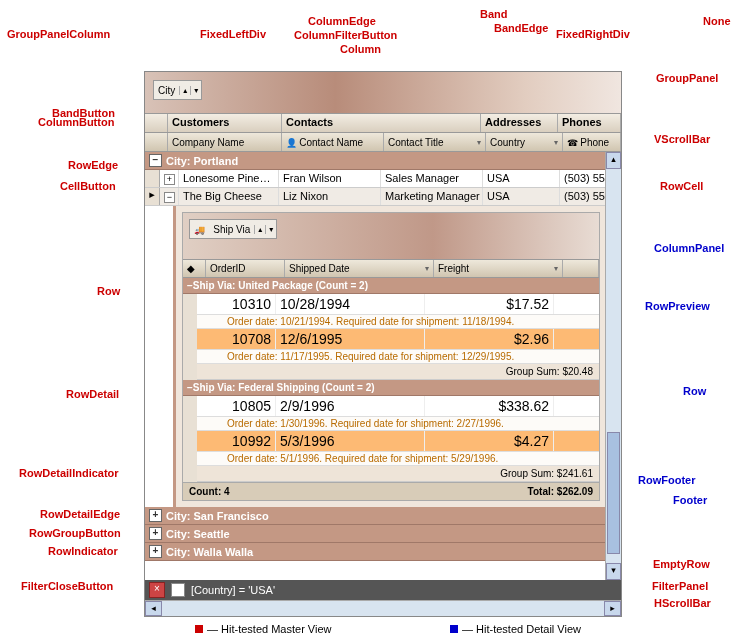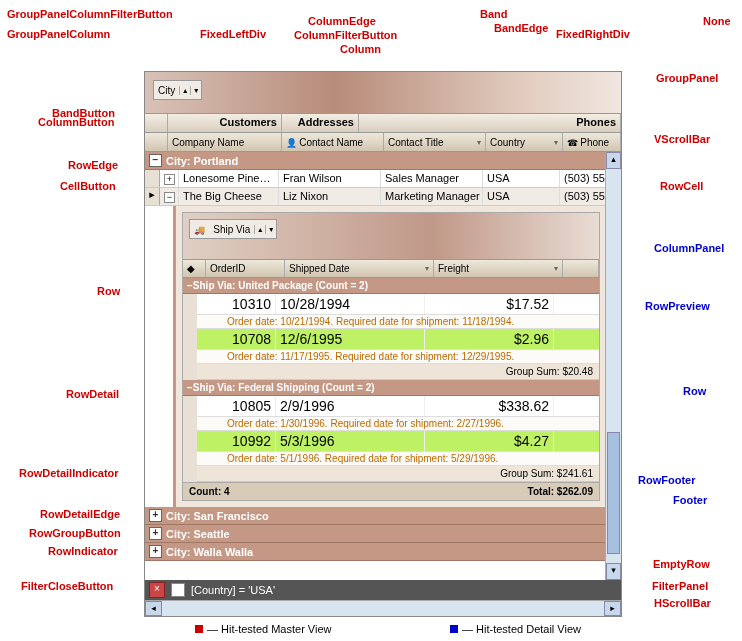--- a/index.html
+++ b/index.html
@@ -61,21 +61,20 @@
   display: flex;
   height: 18px;
   background: linear-gradient(#f3ede3, #d9cfbf);
   border-bottom: 1px solid #999;
 }
 .band-cell {
   border-right: 1px solid #aaa;
   padding: 2px 4px;
   font-weight: bold;
   font-size: 11px;
-  text-align: right;
 }
 .col-row {
   display: flex;
   height: 18px;
   background: linear-gradient(#eee8db, #d0c5b0);
   border-bottom: 1px solid #999;
 }
 .col-cell {
   border-right: 1px solid #aaa;
   padding: 2px 4px;
@@ -205,21 +204,21 @@
   font-size: 10px;
   display: flex;
   align-items: center;
 }
 .detail-data-row {
   display: flex;
   border-bottom: 1px solid #ddd;
   font-size: 14px;
   background: #fff;
 }
-.detail-data-row.alt { background: #bef264; }
+.detail-data-row.alt { background: #fdba74; }
 .detail-data-row .cell {
   border-right: 1px solid #eee;
   padding: 2px 4px;
 }
 .preview-row {
   font-size: 10px;
   color: #b86b00;
   padding: 1px 30px;
   border-bottom: 1px solid #ddd;
   background: #fdfbf8;
@@ -288,21 +287,20 @@
 }
 .legend .sq {
   width: 8px; height: 8px;
 }
 </style>
 </head>
 <body>
 
 <div class="canvas">
 
-<div class="label red" style="left:7px; top:8px;">GroupPanelColumnFilterButton</div>
 <div class="label red" style="left:7px; top:28px;">GroupPanelColumn</div>
 <div class="label red" style="left:200px; top:28px;">FixedLeftDiv</div>
 <div class="label red" style="left:308px; top:15px;">ColumnEdge</div>
 <div class="label red" style="left:294px; top:29px;">ColumnFilterButton</div>
 <div class="label red" style="left:340px; top:43px;">Column</div>
 <div class="label red" style="left:480px; top:8px;">Band</div>
 <div class="label red" style="left:494px; top:22px;">BandEdge</div>
 <div class="label red" style="left:556px; top:28px;">FixedRightDiv</div>
 <div class="label red" style="left:703px; top:15px;">None</div>
 <div class="label red" style="left:656px; top:72px;">GroupPanel</div>
@@ -335,20 +333,21 @@
     <div class="group-chip">
       <span>City</span>
       <span class="flt">▴</span>
       <span class="flt">▾</span>
     </div>
   </div>
 
   <div class="band-row">
     <div class="band-cell" style="width:14px;"></div>
     <div class="band-cell" style="width:105px;">Customers</div>
+    <div class="band-cell" style="width:190px;">Contacts</div>
     <div class="band-cell" style="width:68px;">Addresses</div>
     <div class="band-cell" style="flex:1;">Phones</div>
   </div>
 
   <div class="col-row">
     <div class="col-cell" style="width:14px;"></div>
     <div class="col-cell" style="width:105px;">
       <span>Company Name</span>
     </div>
     <div class="col-cell" style="width:93px;">

